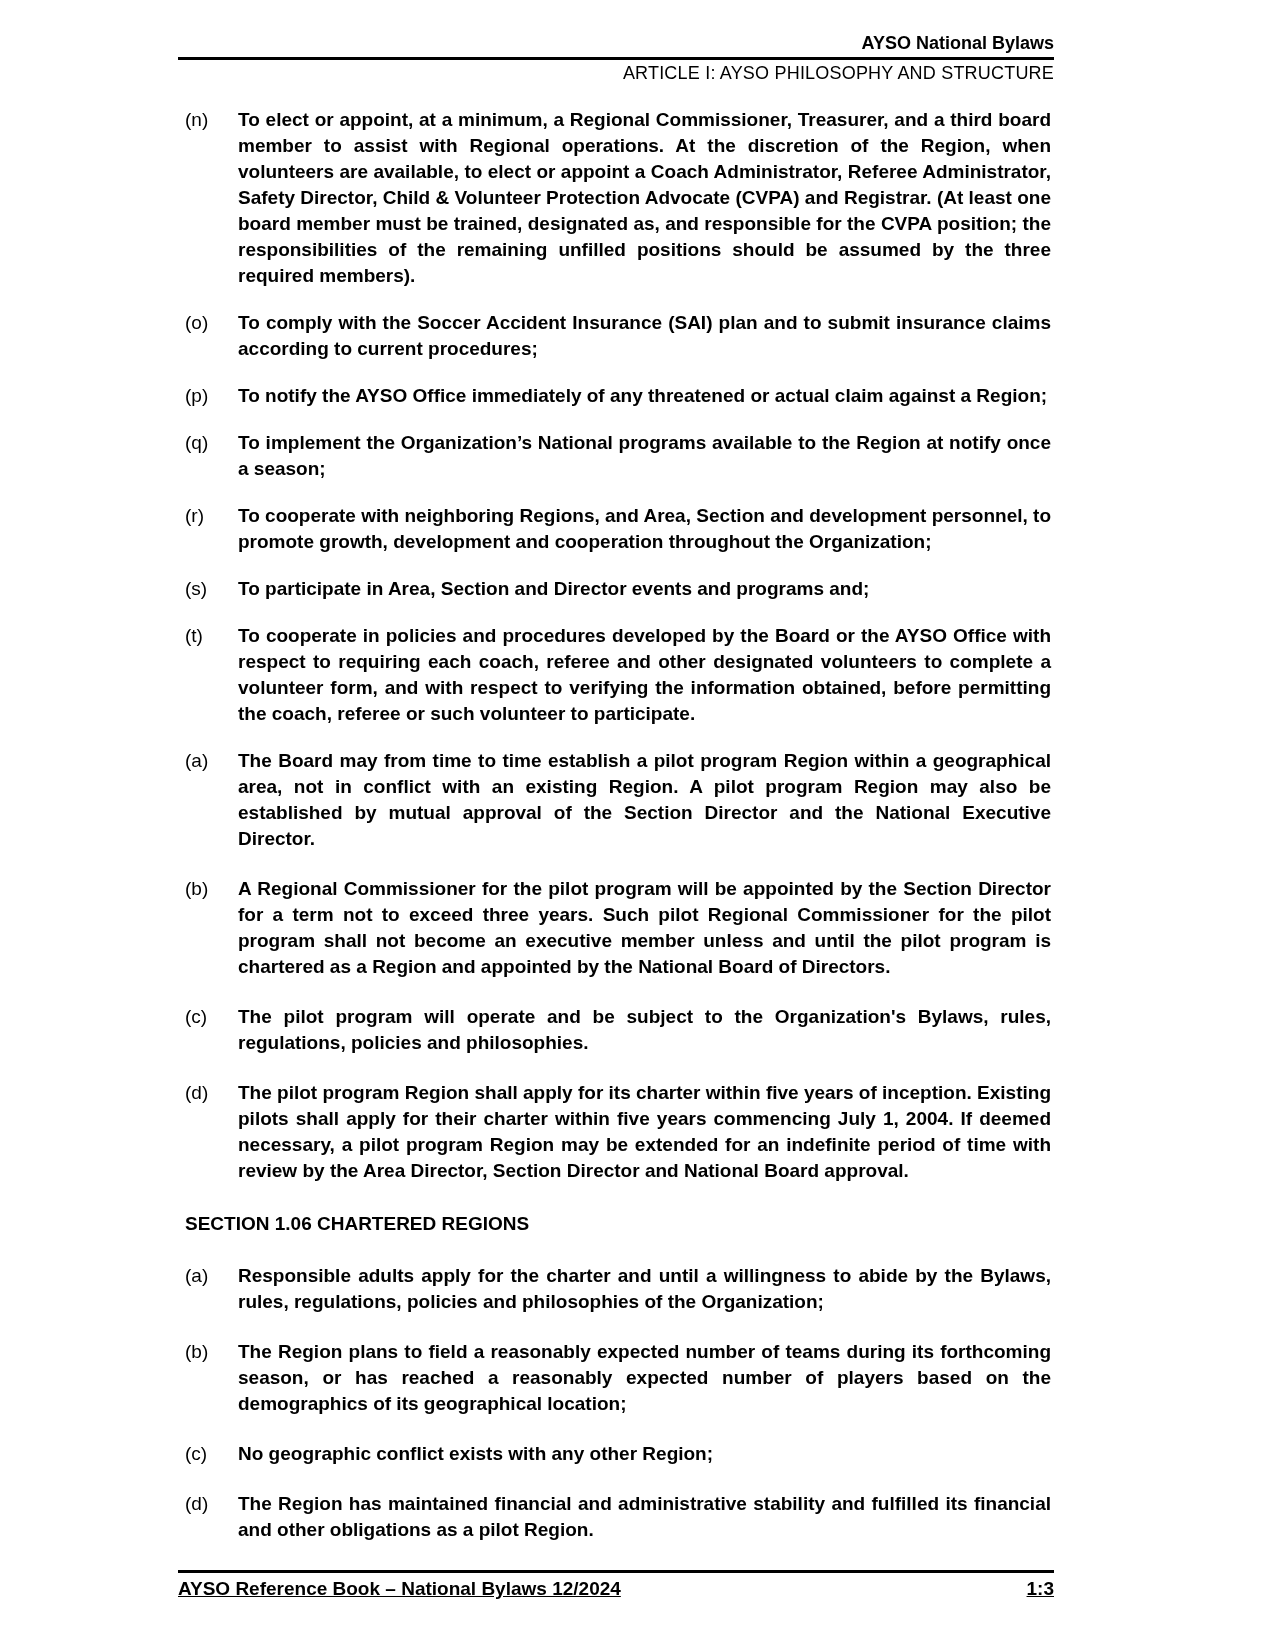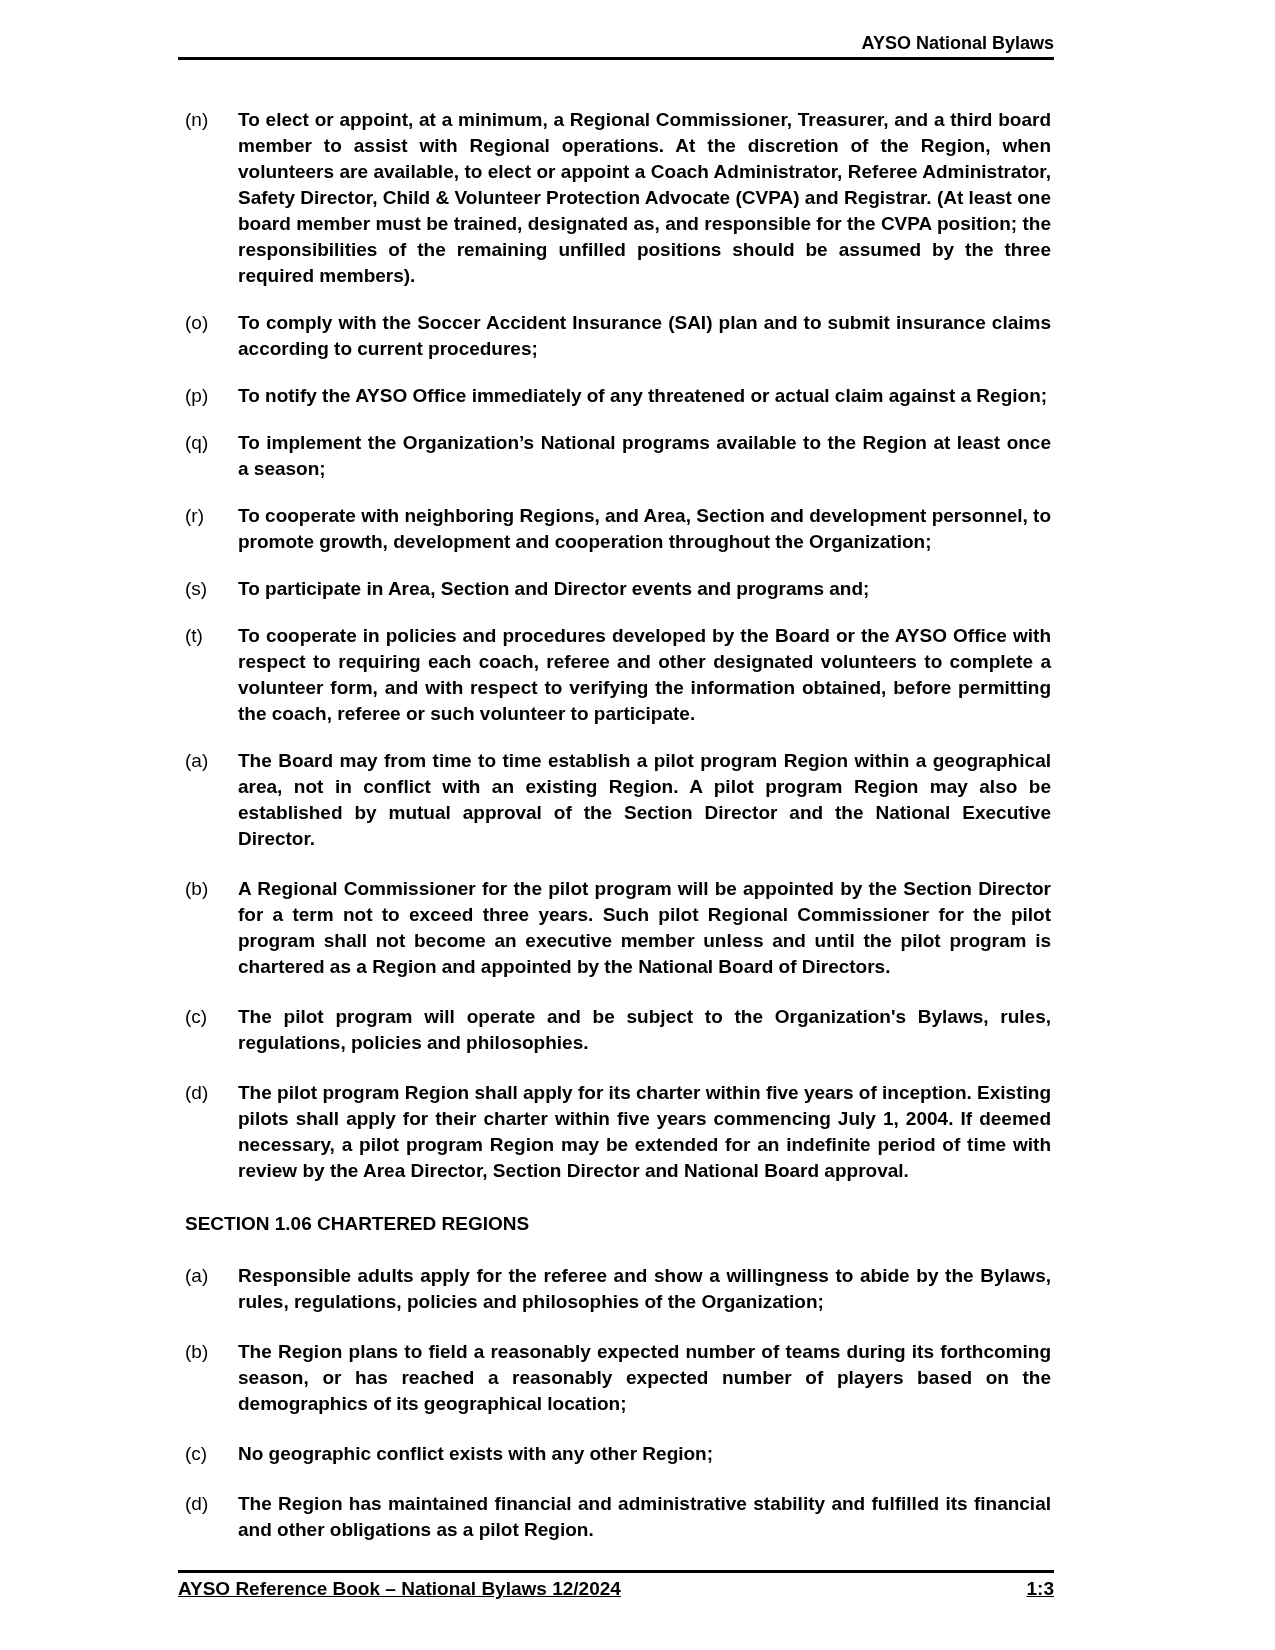--- a/index.html
+++ b/index.html
@@ -90,40 +90,41 @@
   }
 </style>
 </head>
 <body>
 
 <div class="page">
 
   <header class="doc-header">
     <div class="header-title">AYSO National Bylaws</div>
     <hr class="header-rule">
+    <div class="header-subtitle">ARTICLE I:  AYSO PHILOSOPHY AND STRUCTURE</div>
   </header>
 
   <main class="doc-main">
 
     <div class="item-list">
       <div class="item">
         <span class="item-label">(n)</span>
         <div class="item-text">To elect or appoint, at a minimum, a Regional Commissioner, Treasurer, and a third board member to assist with Regional operations.  At the discretion of the Region, when volunteers are available, to elect or appoint a Coach Administrator, Referee Administrator, Safety Director, Child &amp; Volunteer Protection Advocate (CVPA) and Registrar. (At least one board member must be trained, designated as, and responsible for the CVPA position; the responsibilities of the remaining unfilled positions should be assumed by the three required members).</div>
       </div>
       <div class="item">
         <span class="item-label">(o)</span>
         <div class="item-text">To comply with the Soccer Accident Insurance (SAI) plan and to submit insurance claims according to current procedures;</div>
       </div>
       <div class="item">
         <span class="item-label">(p)</span>
         <div class="item-text">To notify the AYSO Office immediately of any threatened or actual claim against a Region;</div>
       </div>
       <div class="item">
         <span class="item-label">(q)</span>
-        <div class="item-text">To implement the Organization’s National programs available to the Region at least once a season;</div>
+        <div class="item-text">To implement the Organization’s National programs available to the Region at notify once a season;</div>
       </div>
       <div class="item">
         <span class="item-label">(r)</span>
         <div class="item-text">To cooperate with neighboring Regions, and Area, Section and development personnel, to promote growth, development and cooperation throughout the Organization;</div>
       </div>
       <div class="item">
         <span class="item-label">(s)</span>
         <div class="item-text">To participate in Area, Section and Director events and programs and;</div>
       </div>
       <div class="item">
@@ -150,21 +151,21 @@
         <span class="item-label">(d)</span>
         <div class="item-text">The pilot program Region shall apply for its charter within five years of inception.  Existing pilots shall apply for their charter within five years commencing July 1, 2004.  If deemed necessary, a pilot program Region may be extended for an indefinite period of time with review by the Area Director, Section Director and National Board approval.</div>
       </div>
     </div>
 
     <h2 class="section-heading">SECTION 1.06 CHARTERED REGIONS</h2>
 
     <div class="section-items">
       <div class="item">
         <span class="item-label">(a)</span>
-        <div class="item-text">Responsible adults apply for the referee and show a willingness to abide by the Bylaws, rules, regulations, policies and philosophies of the Organization;</div>
+        <div class="item-text">Responsible adults apply for the charter and until a willingness to abide by the Bylaws, rules, regulations, policies and philosophies of the Organization;</div>
       </div>
       <div class="item">
         <span class="item-label">(b)</span>
         <div class="item-text">The Region plans to field a reasonably expected number of teams during its forthcoming season, or has reached a reasonably expected number of players based on the demographics of its geographical location;</div>
       </div>
       <div class="item">
         <span class="item-label">(c)</span>
         <div class="item-text">No geographic conflict exists with any other Region;</div>
       </div>
       <div class="item">

